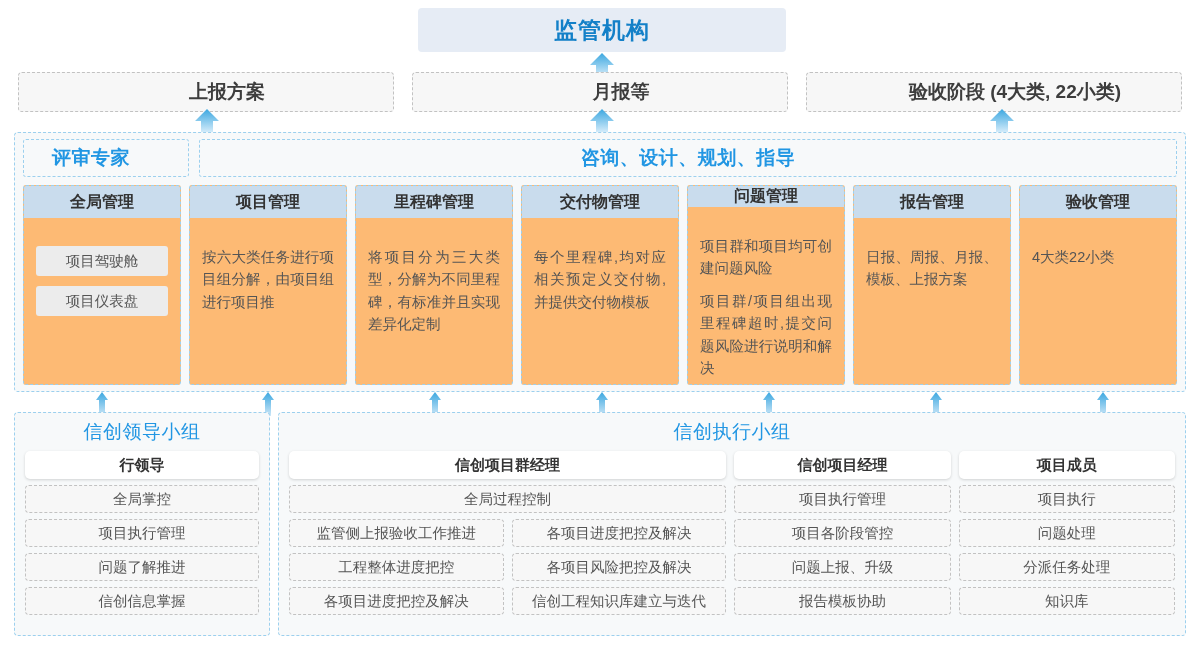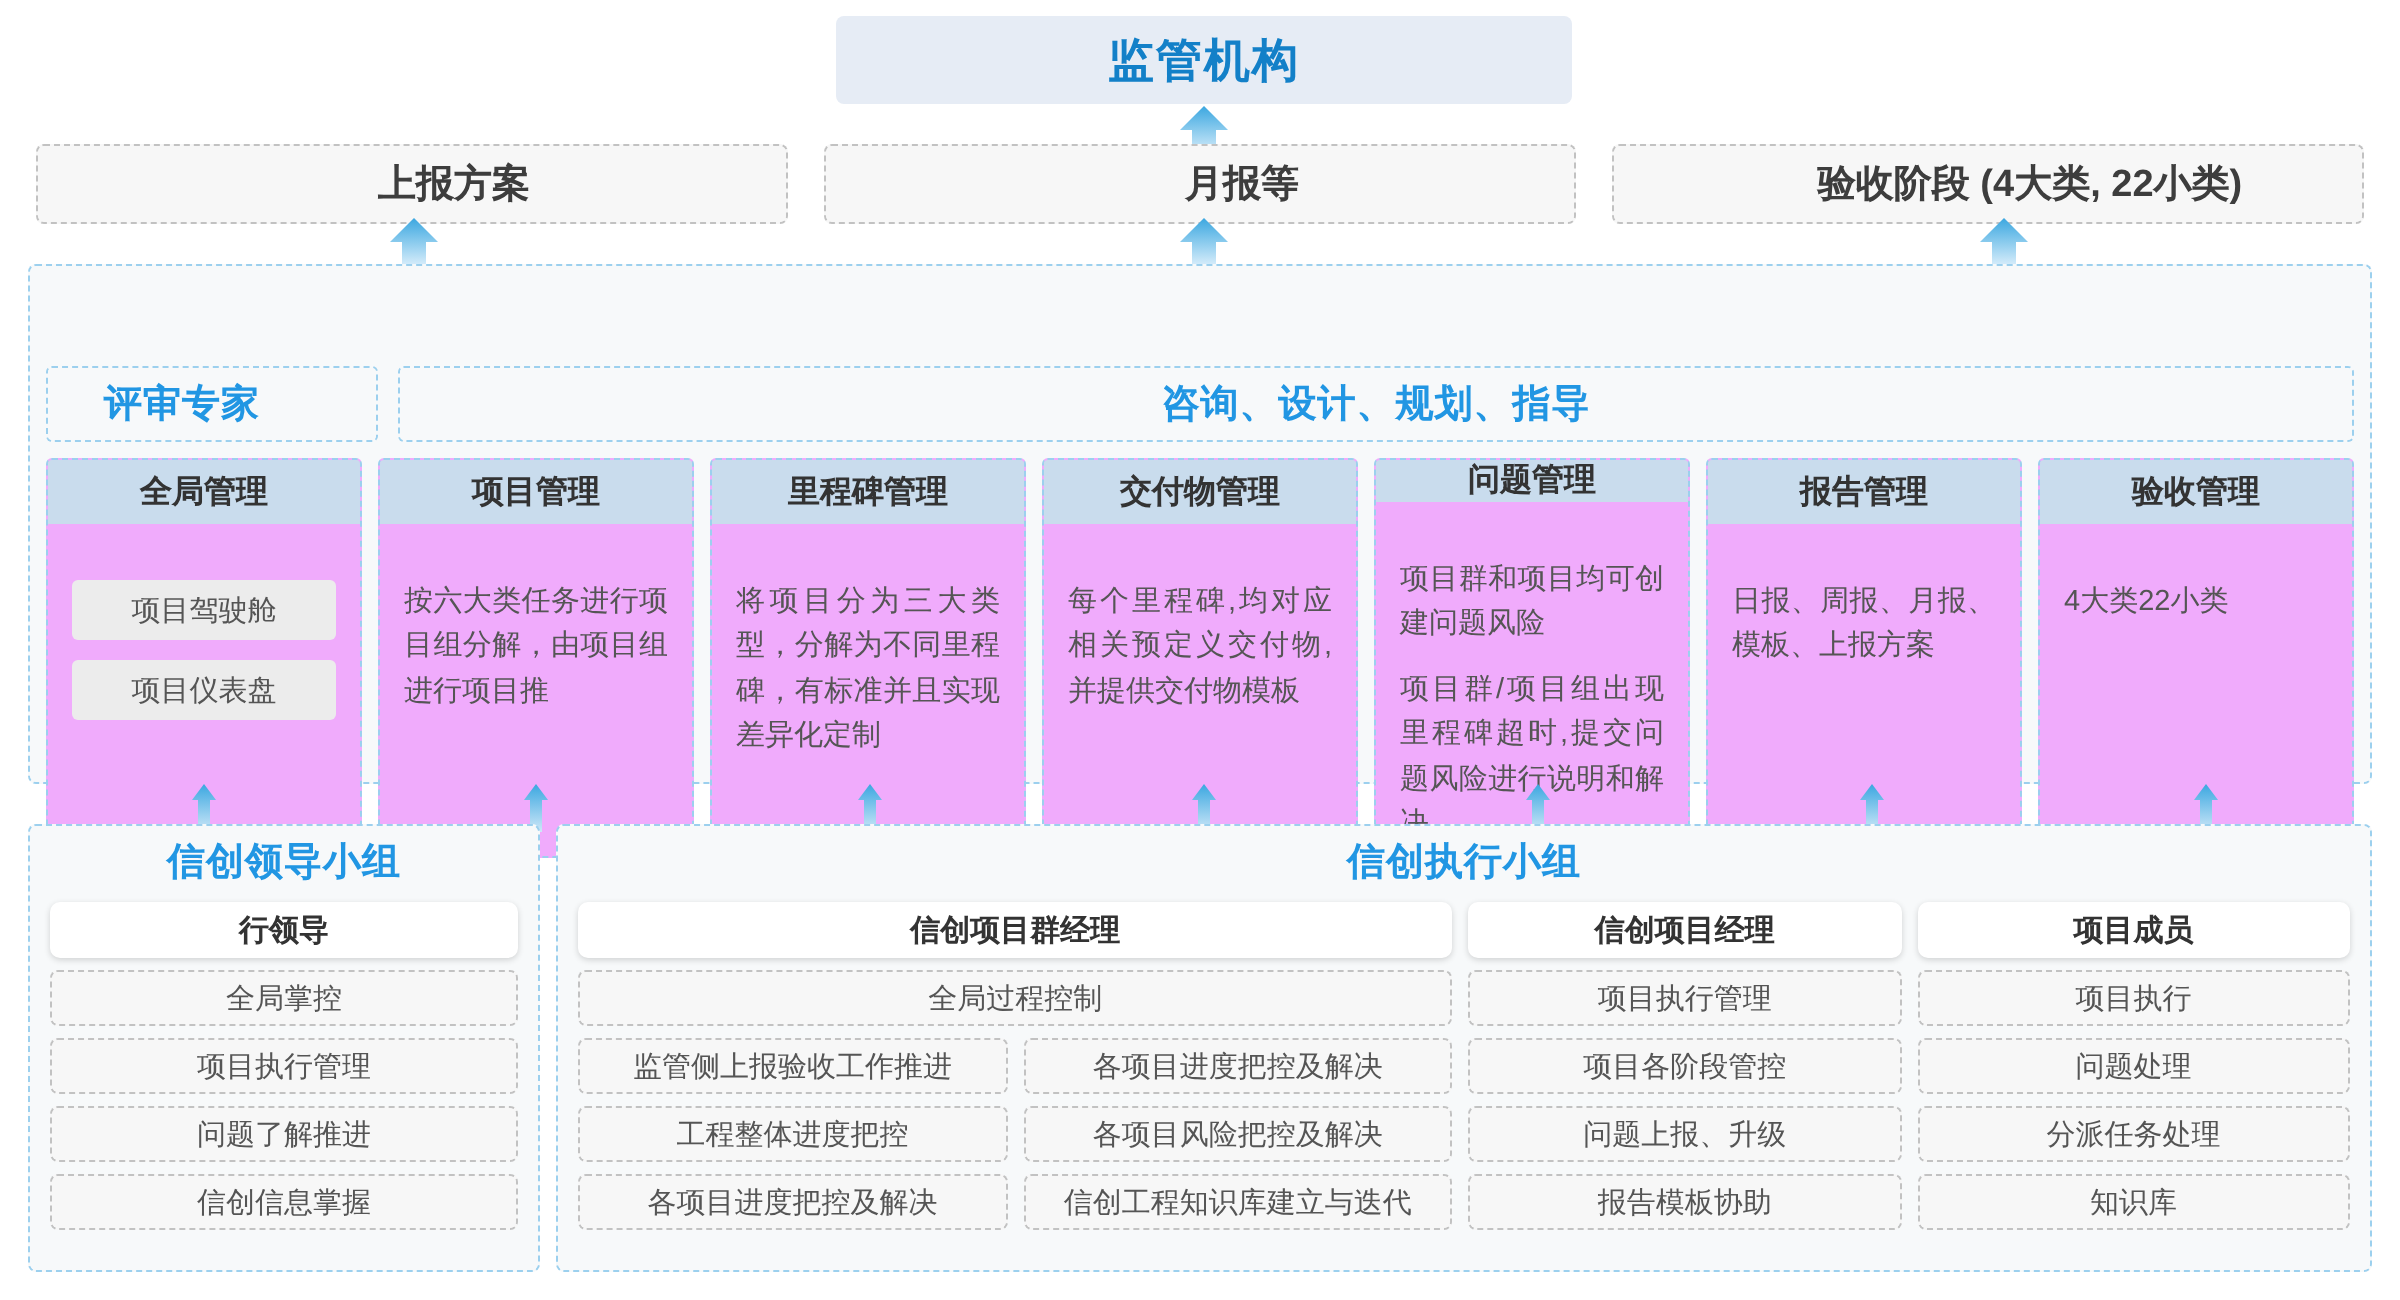--- a/index.html
+++ b/index.html
@@ -46,38 +46,38 @@
 
   
   .middle-section {
     position: absolute; left: 14px; top: 132px;
     width: 1172px; height: 260px;
     border: 1.4px dashed #9cd0ee;
     border-radius: 4px;
     background: #f7f9fa;
     padding: 6px 8px 8px 8px;
   }
-  .middle-headers { display: flex; gap: 10px; height: 38px; margin-top: 44px; }
+  .middle-headers { display: flex; gap: 10px; height: 38px; }
   .mh-box {
     border: 1.4px dashed #9cd0ee;
     border-radius: 3px;
     display: flex; align-items: center;
     padding-left: 28px;
     background: #f7f9fa;
   }
   .mh-box.expert { width: 166px; }
   .mh-box.consult { flex: 1; justify-content: center; padding-left: 0; }
   .mh-text { color: #2196e3; font-weight: bold; font-size: 19px; letter-spacing: .5px; }
 
   .columns { display: flex; gap: 8px; margin-top: 8px; height: 200px; }
   .col {
     flex: 1 1 0;
     border: 1.4px dashed #9cd0ee;
     border-radius: 3px;
-    background: #f0abfc;
+    background: #fdba74;
     display: flex; flex-direction: column;
     overflow: hidden;
   }
   .col-head {
     background: #c9dced;
     height: 32px;
     display: flex; align-items: center; justify-content: center;
     font-size: 16px; font-weight: bold; color: #333;
   }
   .col-body { flex: 1; padding: 28px 12px; }
@@ -102,21 +102,21 @@
   .group {
     border: 1.4px dashed #9cd0ee;
     border-radius: 4px;
     background: #f7f9fa;
     padding: 6px 10px 10px 10px;
     display: flex; flex-direction: column;
   }
   .group.leader { width: 256px; }
   .group.exec { flex: 1; }
   .group-title {
-    text-align: center; color: #2196e3; font-weight: bold;
+    text-align: center; color: #2196e3; font-weight: normal;
     font-size: 19px; letter-spacing: .5px; margin-bottom: 6px;
     height: 26px; line-height: 26px;
   }
   .role-cols { display: flex; gap: 8px; flex: 1; }
   .role-col { display: flex; flex-direction: column; }
   .role-col.wide { flex: 2.02; }
   .role-col.norm { flex: 1; }
   .role-head {
     background: #ffffff;
     border-radius: 5px;

